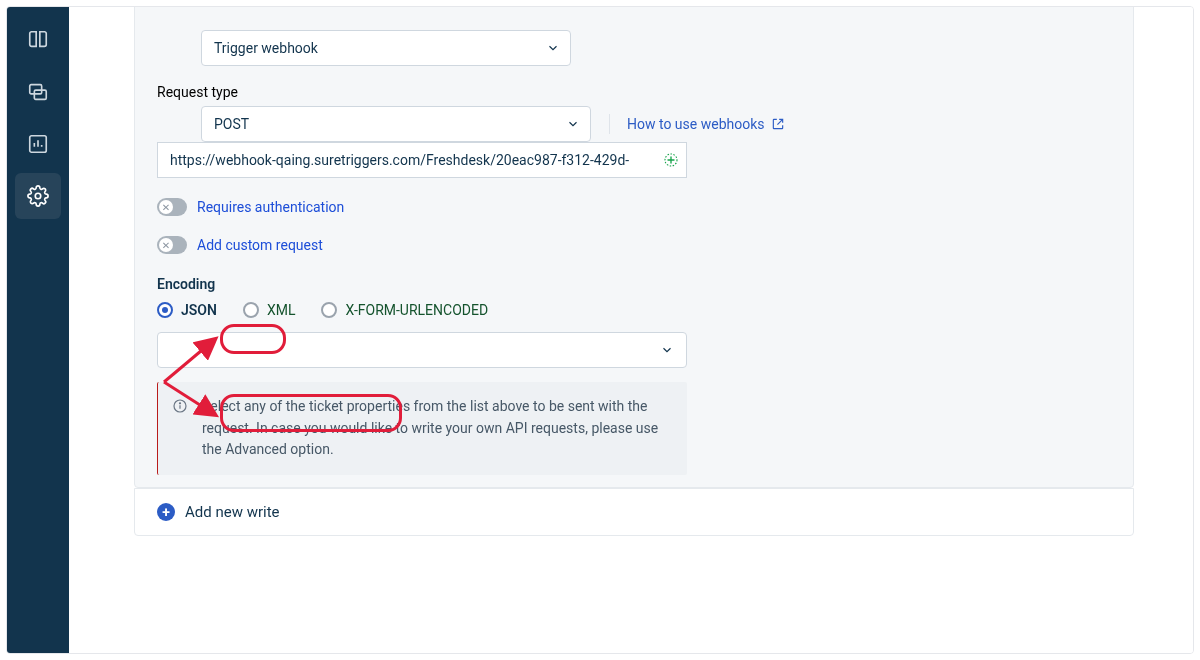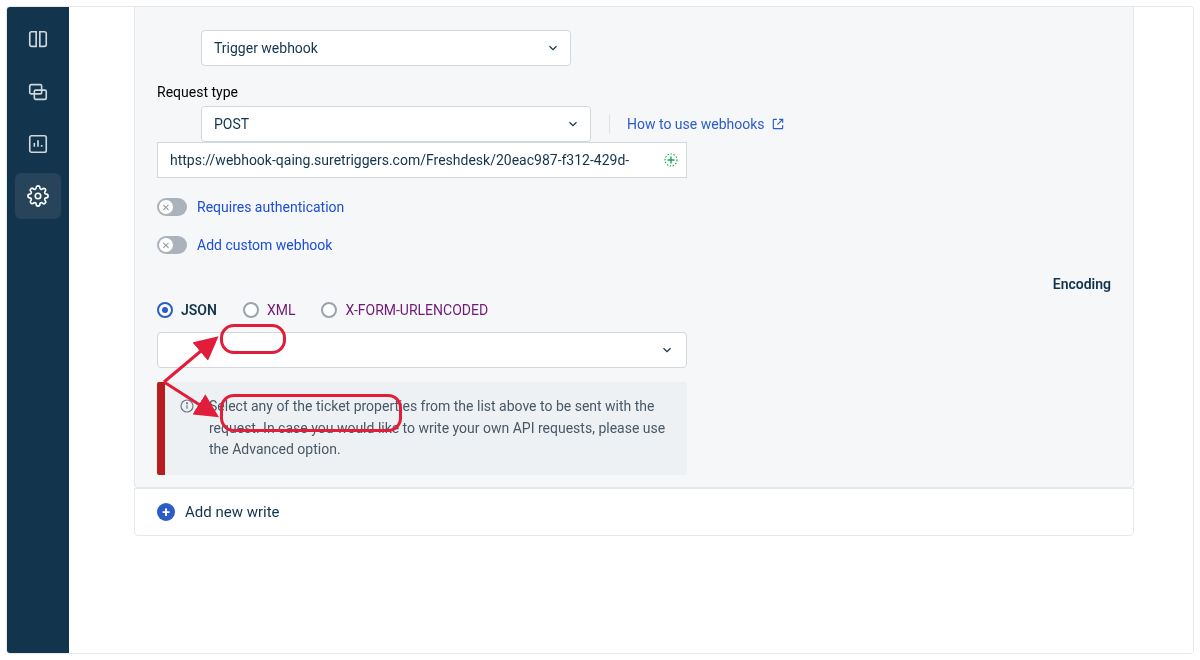--- a/index.html
+++ b/index.html
@@ -47,21 +47,21 @@
     border: 1px solid #e5e9ed;
     border-radius: 4px;
     margin-left: 55px;
     padding: 18px 22px 12px 22px;
     position: relative;
   }
   .field-label {
     font-size: 14px; color: #000000; margin-bottom: 6px; margin-top: 18px; display:block;
   }
   .section-label {
-    font-size: 14px; color: #12344d; font-weight: 600; margin-top: 22px; margin-bottom: 10px; display:block;text-align:right;
+    font-size: 14px; color: #12344d; font-weight: 600; margin-top: 22px; margin-bottom: 10px; display:block;
   }
   .select {
     position: relative;
     width: 370px; height: 36px;
     background: #fff; border: 1px solid #cfd7df; border-radius: 4px;
     display: flex; align-items: center; padding: 0 12px;
     font-size: 14px; color: #12344d; cursor: pointer; margin-left: 44px;
   }
   .chevron {
     position: absolute; right: 10px; top: 50%; transform: translateY(-50%);
@@ -94,21 +94,21 @@
   .toggle {
     width: 30px; height: 18px; border-radius: 10px; background: #aab3bc; position: relative; cursor: pointer;
   }
   .toggle .knob {
     position: absolute; left: 2px; top: 2px; width: 14px; height: 14px; border-radius: 50%; background: #fff;
     display:flex; align-items:center; justify-content:center; color:#8b95a1; font-size:10px;
   }
   .toggle-label { font-size: 14px; color: #1d4ed8; }
 
   .radio-row { display: flex; align-items: center; gap: 26px; }
-  .radio-item { display: inline-flex; align-items: center; gap: 8px; font-size: 14px; color: #701a75; cursor: pointer; }
+  .radio-item { display: inline-flex; align-items: center; gap: 8px; font-size: 14px; color: #14532d; cursor: pointer; }
   .radio-item.selected { color: #12344d; font-weight: 600; }
   .radio-dot {
     width: 16px; height: 16px; border-radius: 50%; border: 2px solid #9aa3ad; background:#fff; position: relative;
   }
   .radio-item.selected .radio-dot { border-color: #2c5cc5; }
   .radio-item.selected .radio-dot::after {
     content:""; position:absolute; inset:3px; border-radius:50%; background:#2c5cc5;
   }
 
   .highlight-json {
@@ -125,21 +125,21 @@
   }
   .arrow-svg { position: absolute; pointer-events:none; }
 
   .wide-select {
     position: relative; width: 530px; height: 36px; background:#fff; border:1px solid #cfd7df; border-radius:4px; margin-top:14px; cursor:pointer;
   }
   .wide-select .chevron{ right:12px; }
 
   .info-box {
     width: 530px; margin-top: 14px;
-    background: #eef1f4; border-left: 8px solid #b91c1c; border-radius: 2px;
+    background: #eef1f4; border-left: 1px solid #b91c1c; border-radius: 2px;
     padding: 14px 16px 14px 44px; position: relative;
     font-size: 14px; color: #475867; line-height: 1.55;
   }
   .info-box .info-icon { position: absolute; left: 14px; top: 16px; color: #6b7785; }
   .info-box .info-icon svg { width:16px; height:16px; }
 
   .footer {
     width: 1000px; margin-left: 55px;
     background:#fff; border:1px solid #e5e9ed; border-top:1px solid #e5e9ed; border-radius: 0 0 4px 4px;
     padding: 14px 22px; display:flex; align-items:center; gap:10px; margin-top: 0;
@@ -227,21 +227,21 @@
         <div class="toggle-row">
           <div class="toggle">
               <div class="knob">✕</div>
             </div>
           <span class="toggle-label">Requires authentication</span>
         </div>
         <div class="toggle-row">
           <div class="toggle">
               <div class="knob">✕</div>
             </div>
-          <span class="toggle-label">Add custom webhook</span>
+          <span class="toggle-label">Add custom request</span>
         </div>
 
         <span class="section-label">Encoding</span>
         <div class="radio-row">
           <label class="radio-item selected">
             <span class="radio-dot"></span>
             <span>JSON</span>
           </label>
           <label class="radio-item">
             <span class="radio-dot"></span>

